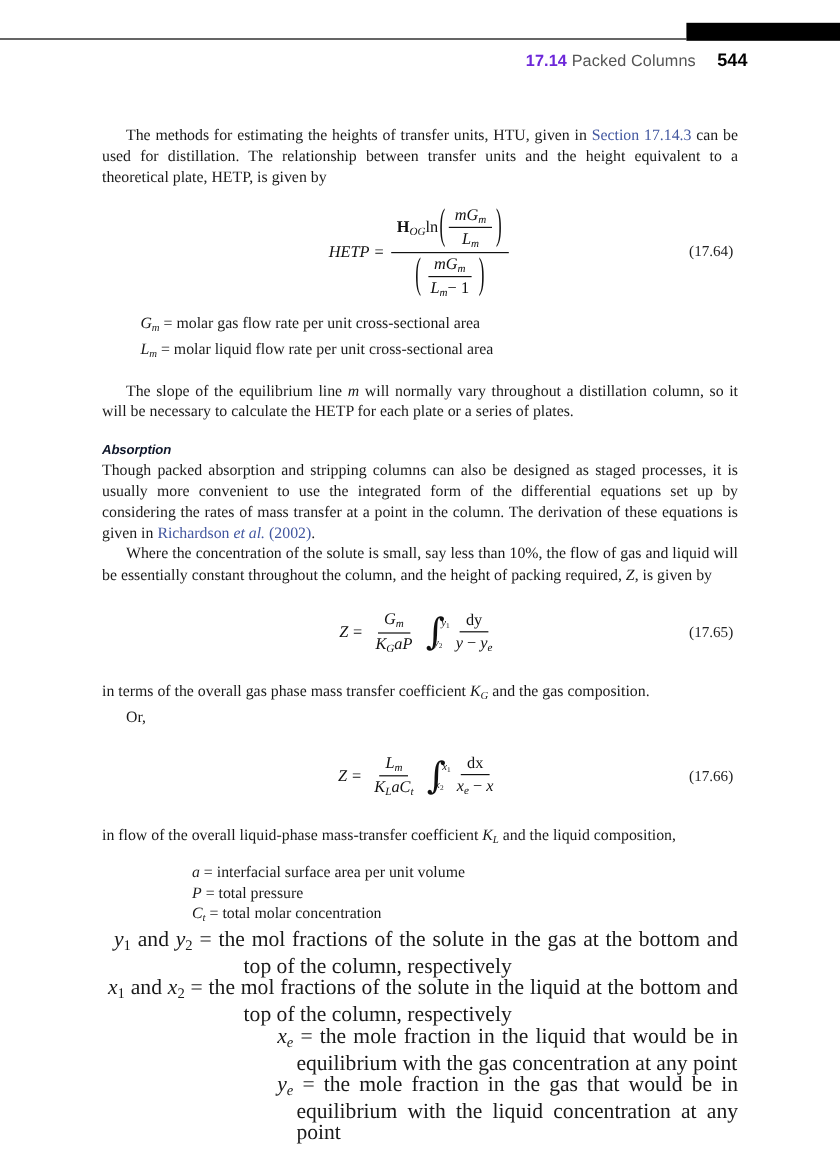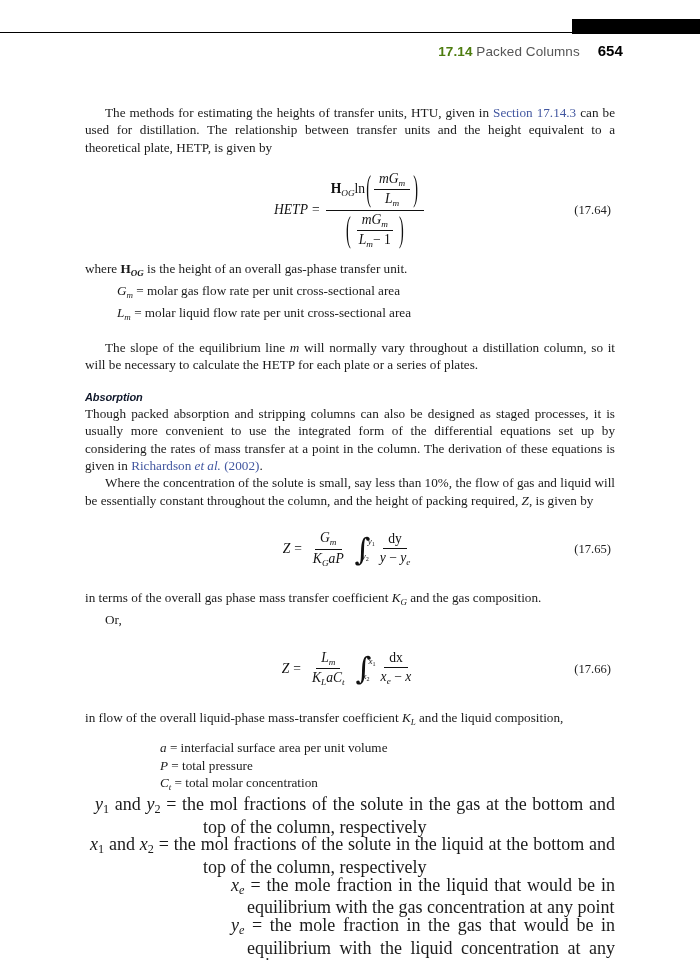--- a/index.html
+++ b/index.html
@@ -55,21 +55,21 @@
     width: 700px;
     text-align: right;
     padding-right: 77px;
     box-sizing: border-box;
     font-family: "Liberation Sans", "DejaVu Sans", sans-serif;
     font-size: 13.5px;
     letter-spacing: 0.1px;
   }
   .rh-num {
     font-weight: bold;
-    color: #4d7c0f;
+    color: #6d28d9;
   }
   .rh-title {
     color: #555;
     font-weight: normal;
   }
   .rh-page {
     font-weight: bold;
     color: #000;
     font-size: 15px;
     margin-left: 14px;
@@ -241,21 +241,21 @@
 <div class="page">
 
   <div class="header-rule-wrap">
     <div class="header-rule"></div>
     <div class="header-block"></div>
   </div>
 
   <div class="running-head">
     <span class="rh-num">17.14</span>
     <span class="rh-title">Packed Columns</span>
-    <span class="rh-page">654</span>
+    <span class="rh-page">544</span>
   </div>
 
   <div class="content">
 
     <p class="para indent"><span>The methods for estimating the heights of transfer units, HTU, given in </span><a class="xref" href="#">Section 17.14.3</a><span> can be used for distillation. The relationship between transfer units and the height equivalent to a theoretical plate, HETP, is given by</span></p>
 
     <div class="gap-lg"></div>
 
     <div class="eqrow" style="height:74px;">
       <div class="eqbody">
@@ -270,21 +270,20 @@
                 <span class="num" style="border-bottom:1.1px solid #111;"><span class="mi">mG</span><span class="sub">m</span></span>
                 <span class="den"><span class="mi">L</span><span class="sub">m</span><span>− 1</span></span>
               </span><span class="paren">)</span></span>
         </span>
       </div>
       <span class="eqnum">(17.64)</span>
     </div>
 
     <div class="gap-md"></div>
 
-    <p class="para"><span>where </span><span class="mb">H</span><span class="sub mb">OG</span><span> is the height of an overall gas-phase transfer unit.</span></p>
 
     <div class="deflist">
       <span class="defline def-ind-1"><span class="mi">G</span><span class="sub">m</span><span> = molar gas flow rate per unit cross-sectional area</span></span>
       <span class="defline def-ind-1"><span class="mi">L</span><span class="sub">m</span><span> = molar liquid flow rate per unit cross-sectional area</span></span>
     </div>
 
     <div class="gap-md"></div>
 
     <p class="para indent"><span>The slope of the equilibrium line </span><span class="mi">m</span><span> will normally vary throughout a distillation column, so it will be necessary to calculate the HETP for each plate or a series of plates.</span></p>
 

